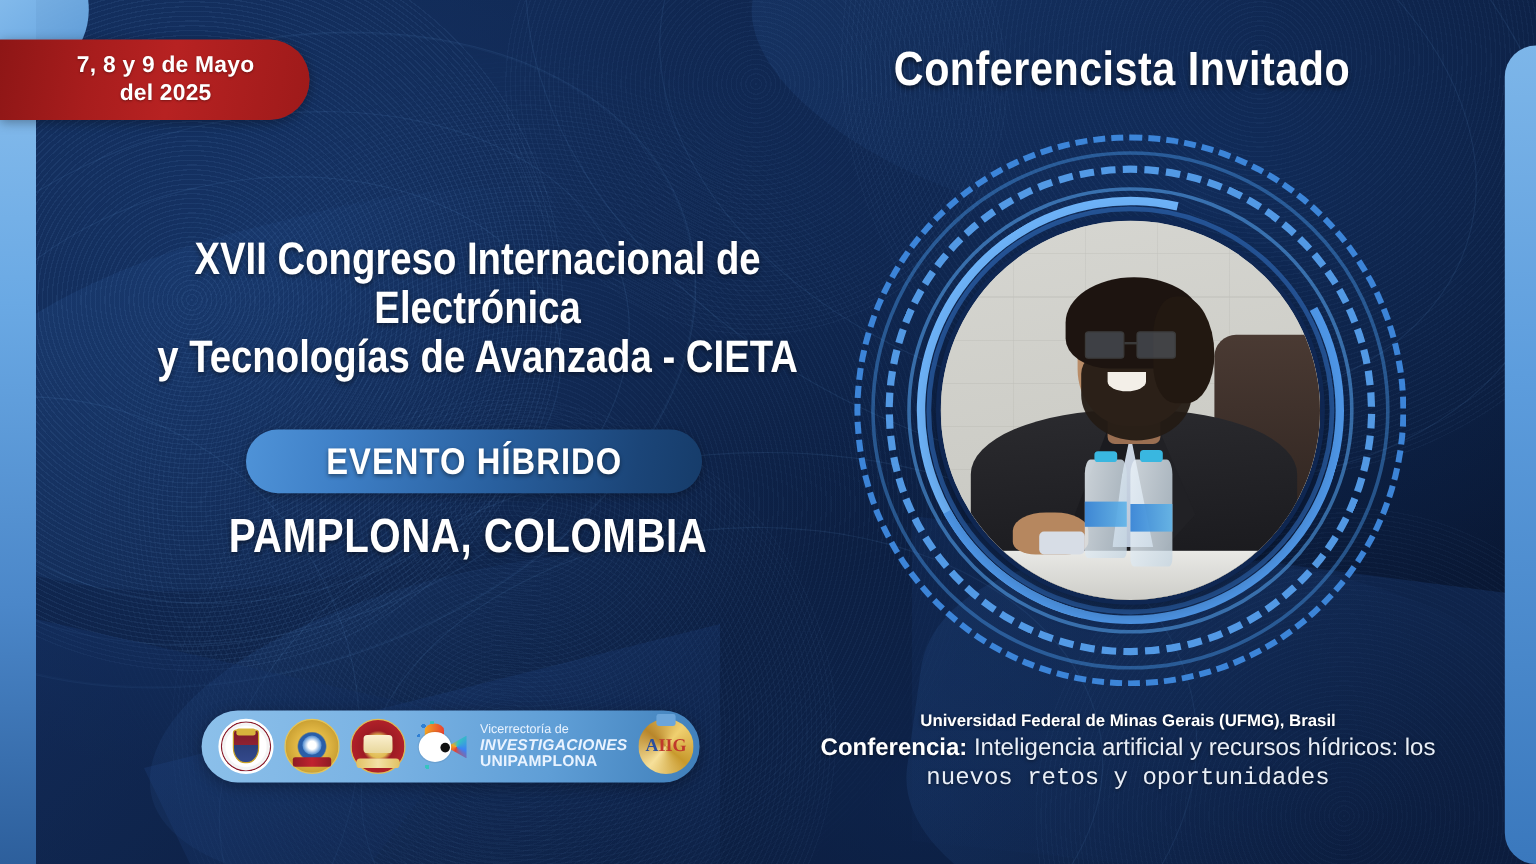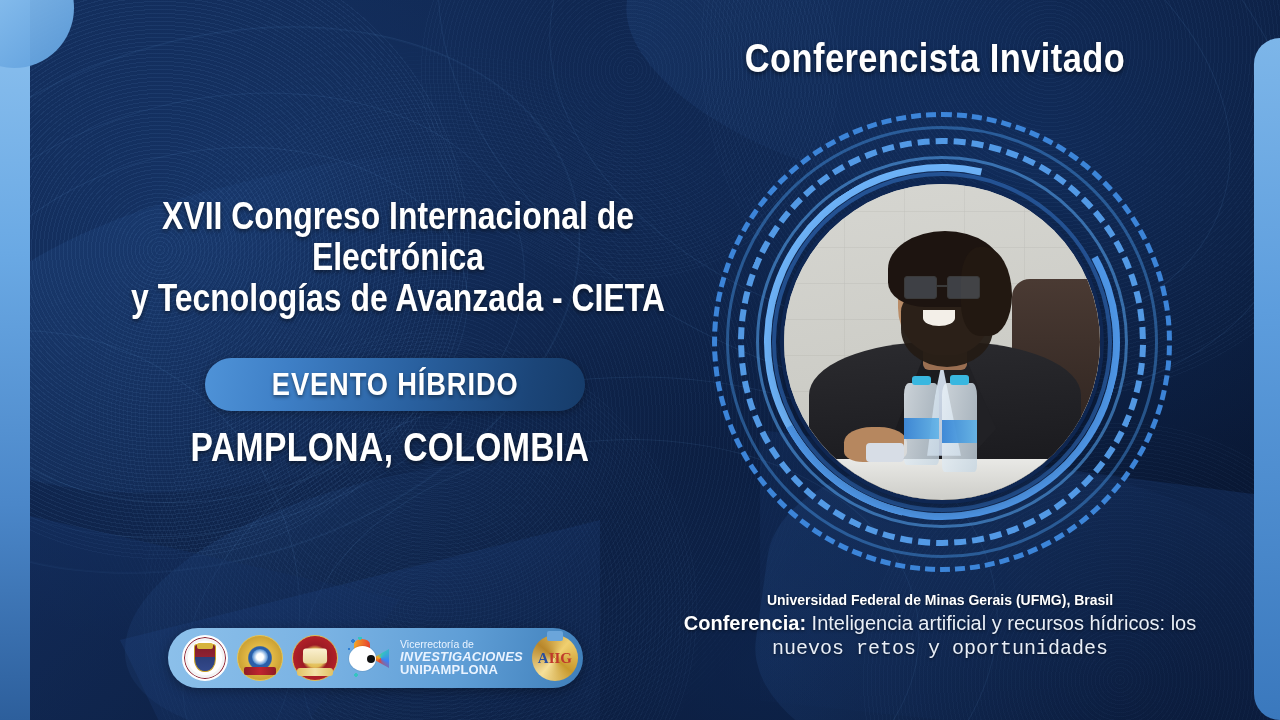--- a/index.html
+++ b/index.html
@@ -284,21 +284,20 @@
 
   
   .logo-bar {
     position:absolute; left:168px; top:592px;
     width:415px; height:60px; border-radius:30px;
     background:linear-gradient(100deg,#8cc0ea 0%, #79b2e3 38%, #5f9ed6 70%, #3f7fba 100%);
     display:flex; align-items:center; gap:9px;
     padding:16px 14px;
     box-shadow:0 3px 12px rgba(0,0,0,.3);
     z-index:6;
-    margin-top:36px;
   }
   .seal { position:relative; width:46px; height:46px; border-radius:50%; flex:0 0 auto; }
 
   .seal.s-unip {
     background:radial-gradient(circle,#ffffff 56%, #f3f3f3 60%, #ffffff 100%);
     border:2px solid #ffffff;
     box-shadow:0 0 0 1px #8a1b2b inset;
   }
   .seal.s-unip:before {
     content:""; position:absolute; left:50%; top:50%; transform:translate(-50%,-50%);
@@ -416,20 +415,26 @@
     <div class="swirl s8"></div>
     <div class="facet f1"></div>
     <div class="facet f2"></div>
     <div class="facet f3"></div>
   </div>
 
   <div class="edge-stripe left"></div>
   <div class="edge-stripe right"></div>
   <div class="corner-blob"></div>
 
+  <div class="date-badge">
+    <div class="txt">
+      <span>7, 8 y 9 de Mayo</span><br>
+      <span>del 2025</span>
+    </div>
+  </div>
 
   <div class="invited">Conferencista Invitado</div>
 
   <div class="title-block">
     <div class="line">XVII Congreso Internacional de</div>
     <div class="line">Electrónica</div>
     <div class="line">y Tecnologías de Avanzada -  CIETA</div>
   </div>
 
   <div class="hybrid-pill">

